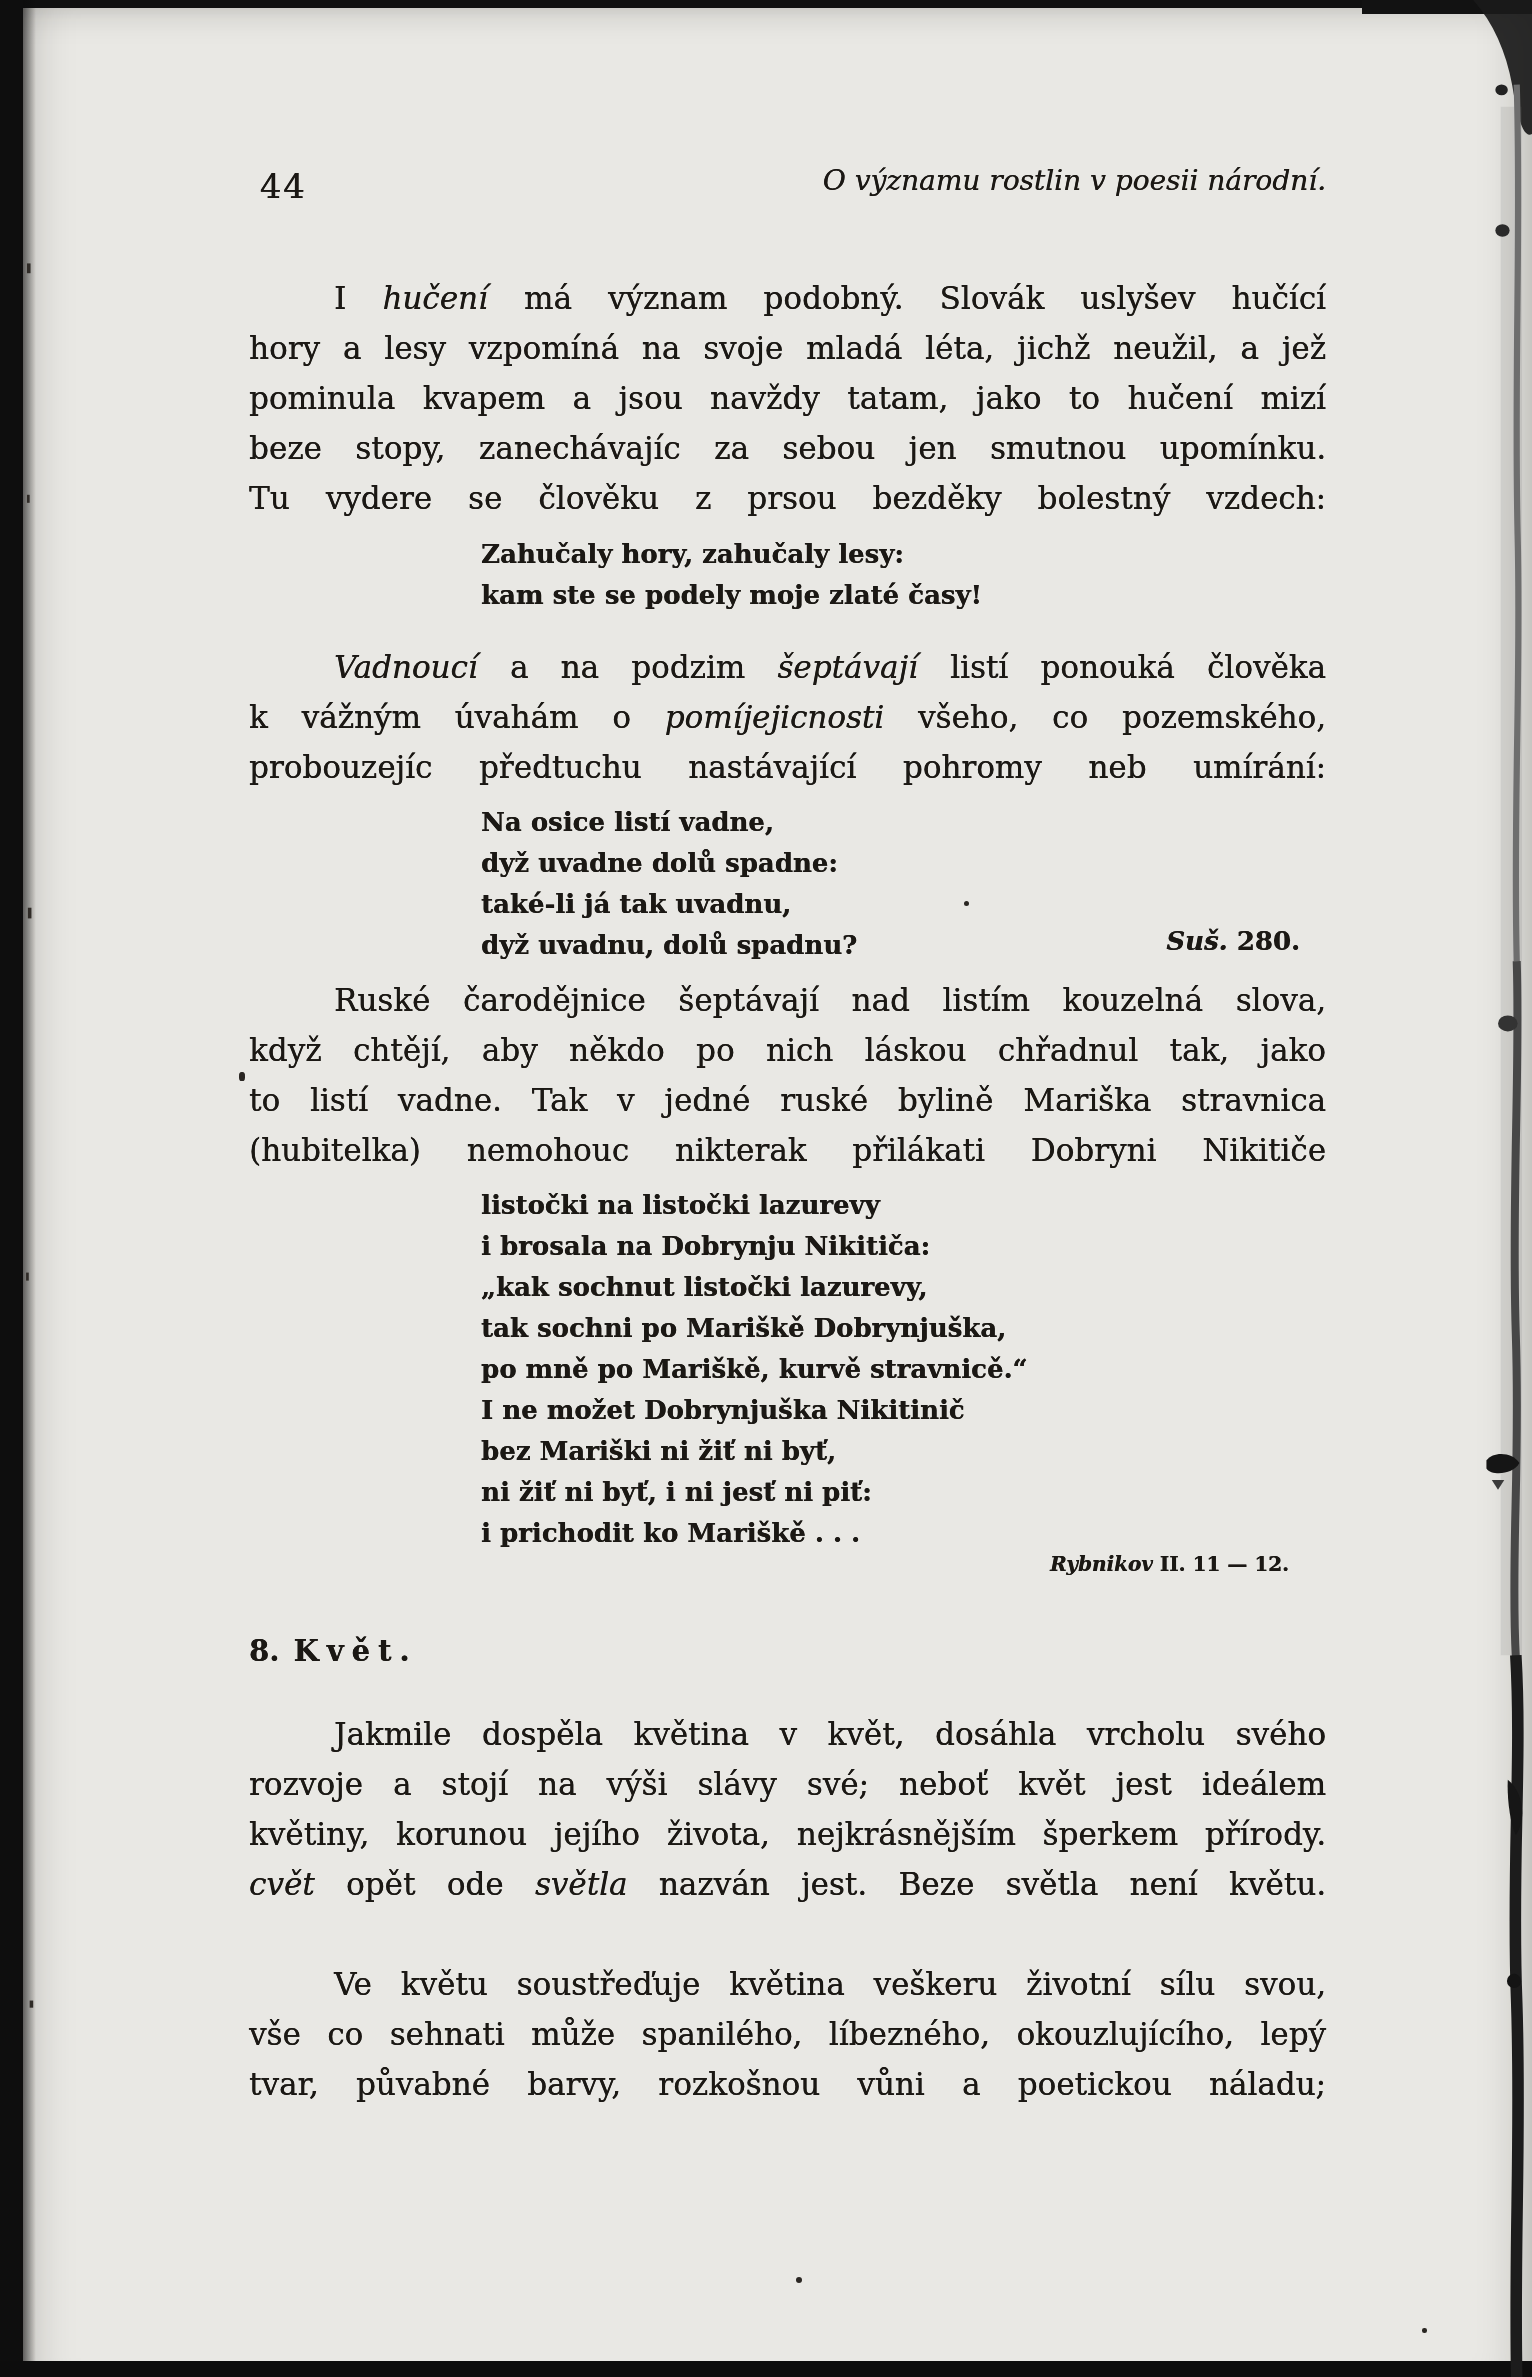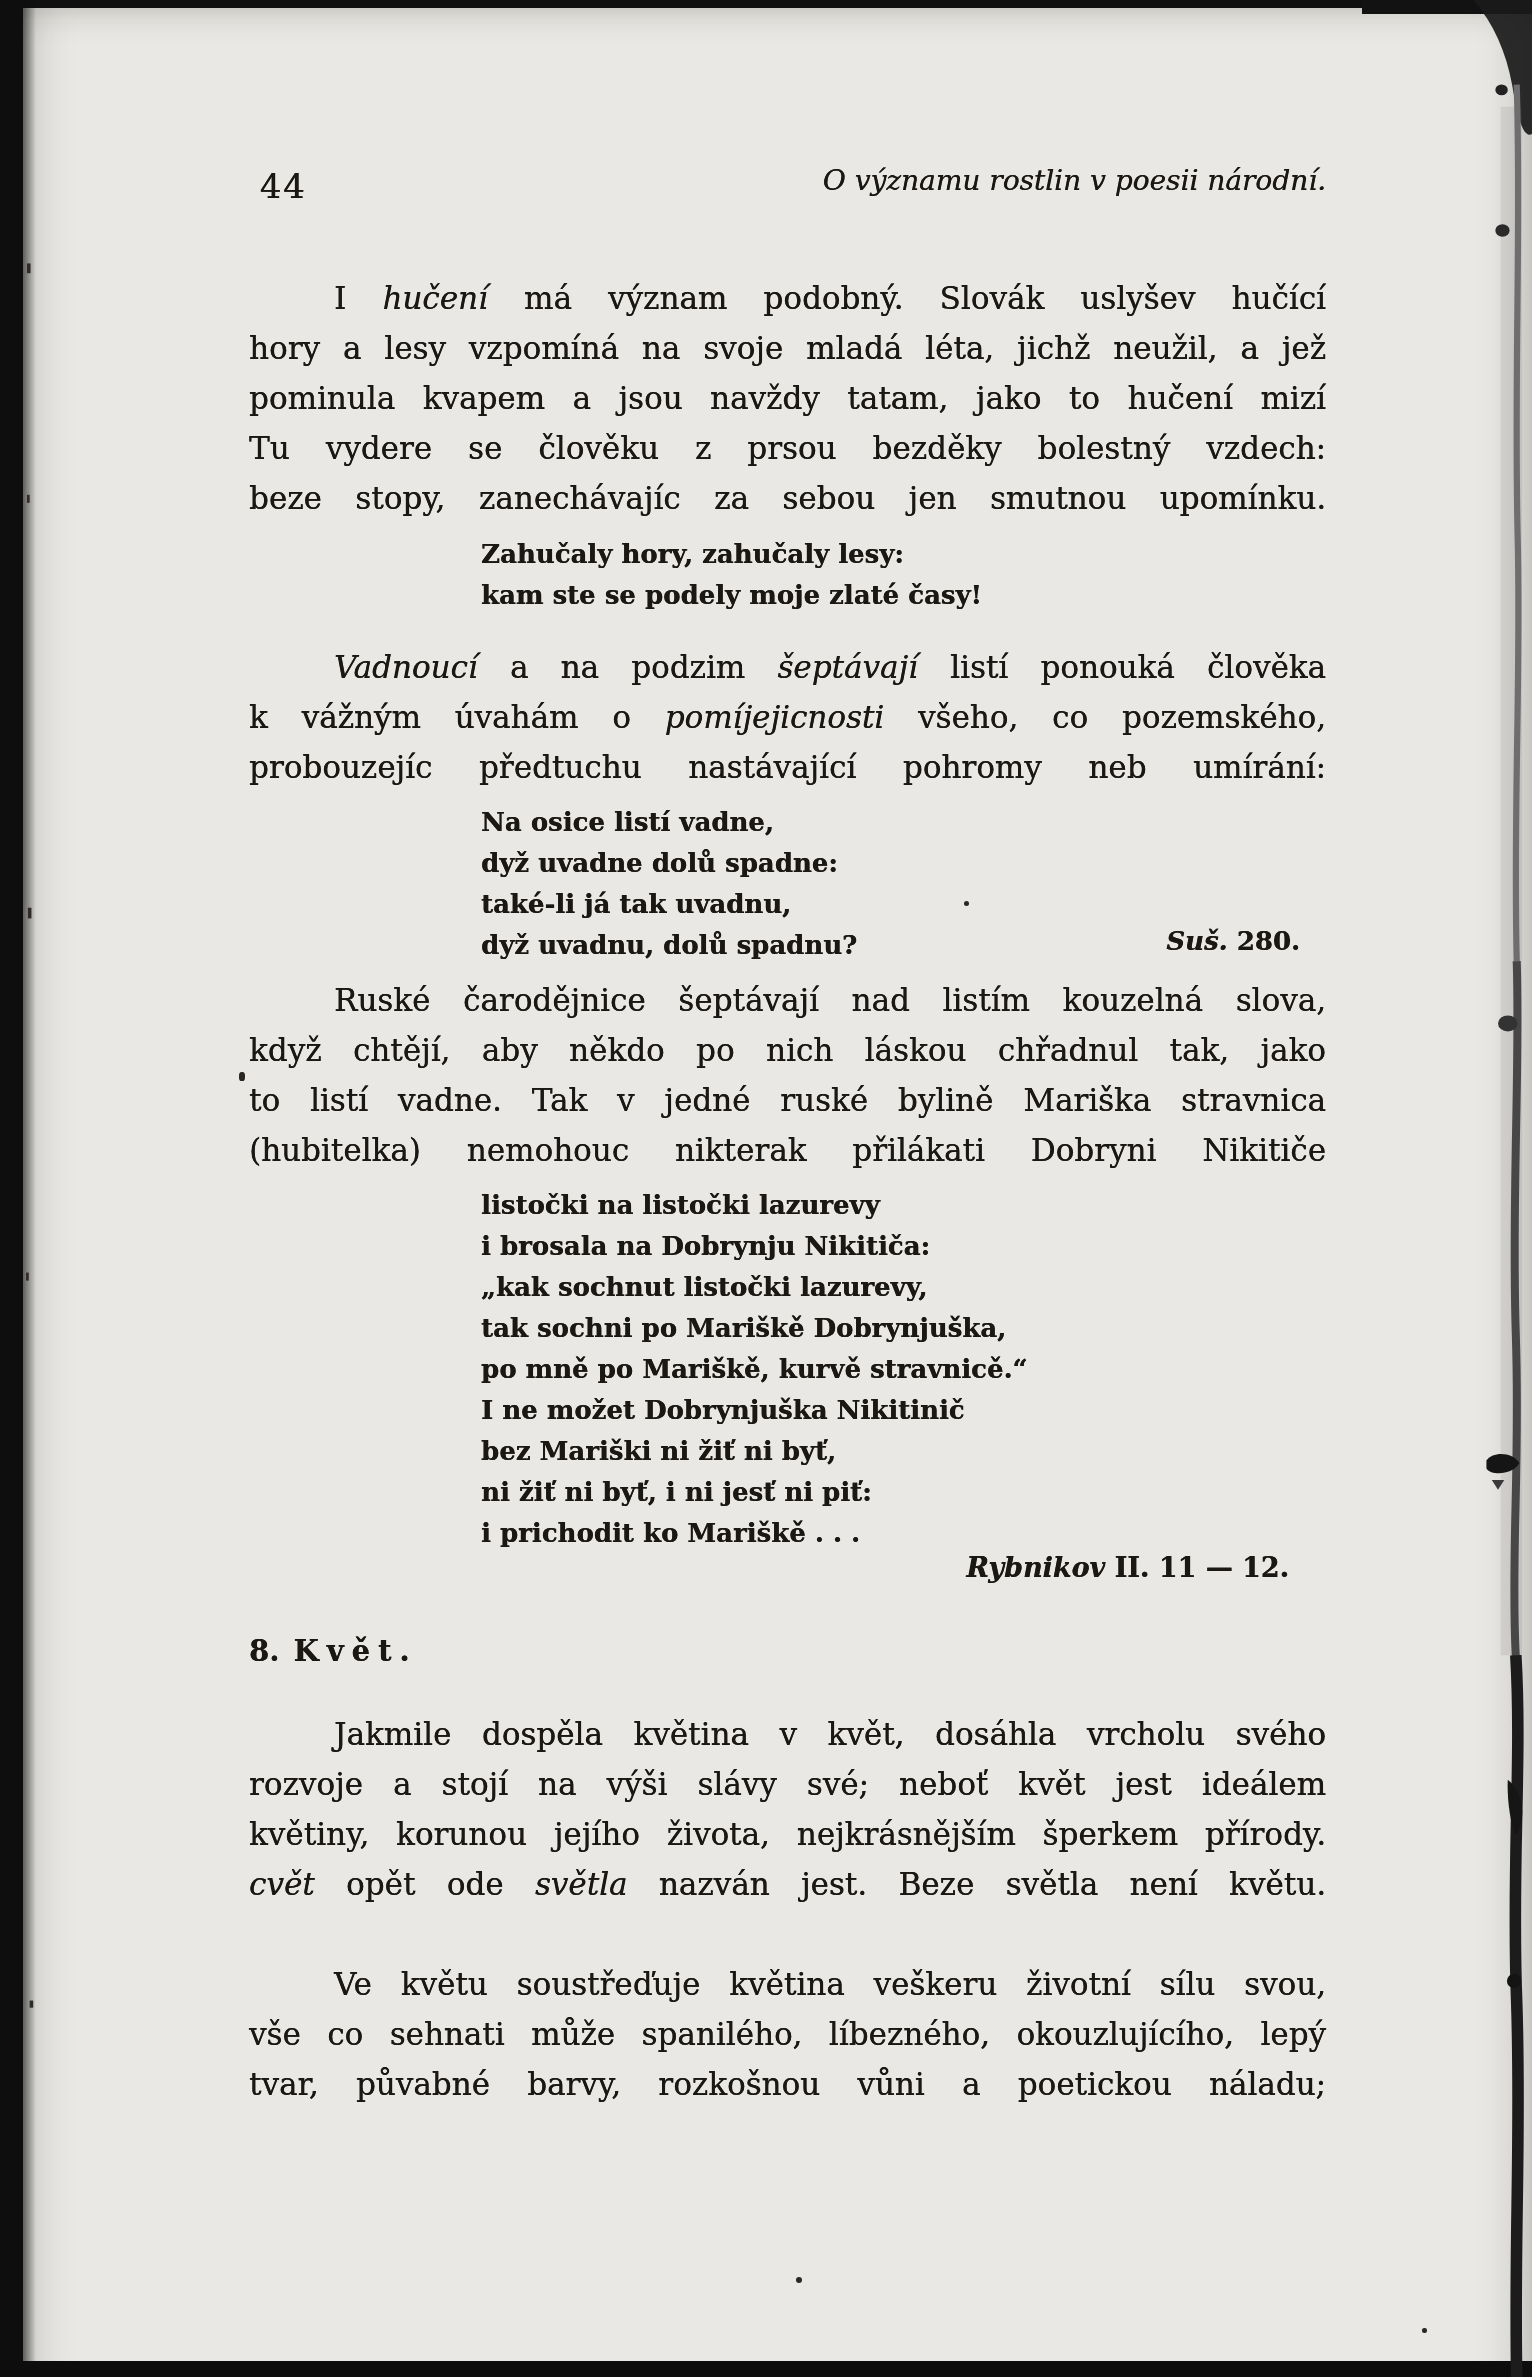--- a/index.html
+++ b/index.html
@@ -30,21 +30,21 @@
   .para{position:absolute;left:249px;width:1077px;font-size:31px;line-height:50px;}
   .para .tline{text-align:justify;text-align-last:justify;text-justify:inter-word;white-space:normal;}
   .para .tline:first-child{text-indent:85px;}
   .it{font-style:italic;}
   .verse{position:absolute;left:481px;font-size:26px;font-weight:bold;line-height:41px;}
   .verse .tline{text-align:left;}
   .v2{width:819px;}
   .cite{position:absolute;right:0;bottom:4.5px;font-size:26px;font-weight:bold;white-space:nowrap;}
   .cite .src{font-style:italic;}
   .vcite3{position:absolute;left:481px;top:1552px;width:808px;text-align:right;
-    font-size:27px;font-weight:bold;white-space:nowrap;}
+    font-size:20px;font-weight:bold;white-space:nowrap;}
   .vcite3 .src{font-style:italic;}
   .sheading{position:absolute;left:249px;top:1634px;width:1077px;text-align:left;
     font-size:29px;font-weight:bold;}
   .sheading .num{margin-right:14.2px;}
   .sheading .word{letter-spacing:8px;}
   .tline span{text-shadow:0.3px 0.3px 0 currentColor;}
   .pnum,.rtitle,.sheading,.cite,.vcite3{text-shadow:0.3px 0.3px 0 currentColor;}
 </style>
 </head>
 <body>
@@ -84,22 +84,22 @@
 
   <div class="header">
     <span class="pnum">44</span>
     <div class="rtitle">O významu rostlin v poesii národní.</div>
   </div>
 
   <div class="para" style="top:273px">
       <div class="tline"><span>I </span><span class="it">hučení</span><span> má význam podobný.  Slovák uslyšev hučící</span></div>
       <div class="tline"><span>hory a lesy vzpomíná na svoje mladá léta, jichž neužil, a jež</span></div>
       <div class="tline"><span>pominula kvapem a jsou navždy tatam, jako to hučení mizí</span></div>
+      <div class="tline"><span>beze stopy, zanechávajíc za sebou jen smutnou upomínku.</span></div>
       <div class="tline"><span>Tu vydere se člověku z prsou bezděky bolestný vzdech:</span></div>
-      <div class="tline"><span>beze stopy, zanechávajíc za sebou jen smutnou upomínku.</span></div>
     </div>
 
   <div class="verse" style="top:534px">
       <div class="tline"><span>Zahučaly hory, zahučaly lesy:</span></div>
       <div class="tline"><span>kam ste se podely moje zlaté časy!</span></div>
     </div>
 
   <div class="para" style="top:642px">
       <div class="tline"><span class="it">Vadnoucí</span><span> a na podzim </span><span class="it">šeptávají</span><span> listí ponouká člověka</span></div>
       <div class="tline"><span>k vážným úvahám o </span><span class="it">pomíjejicnosti</span><span> všeho, co pozemského,</span></div>

